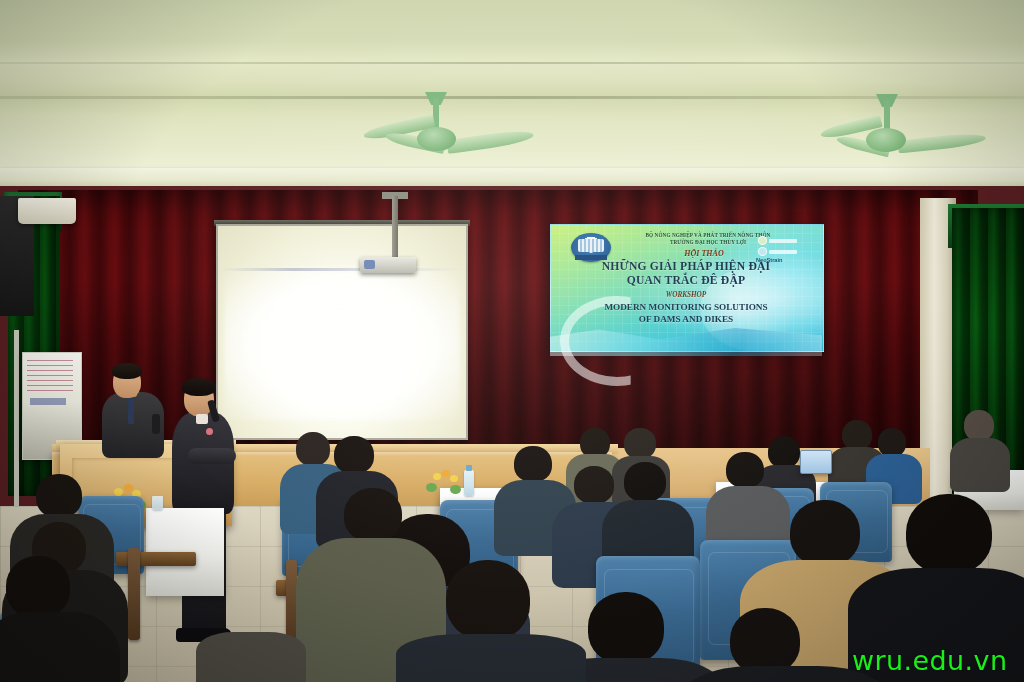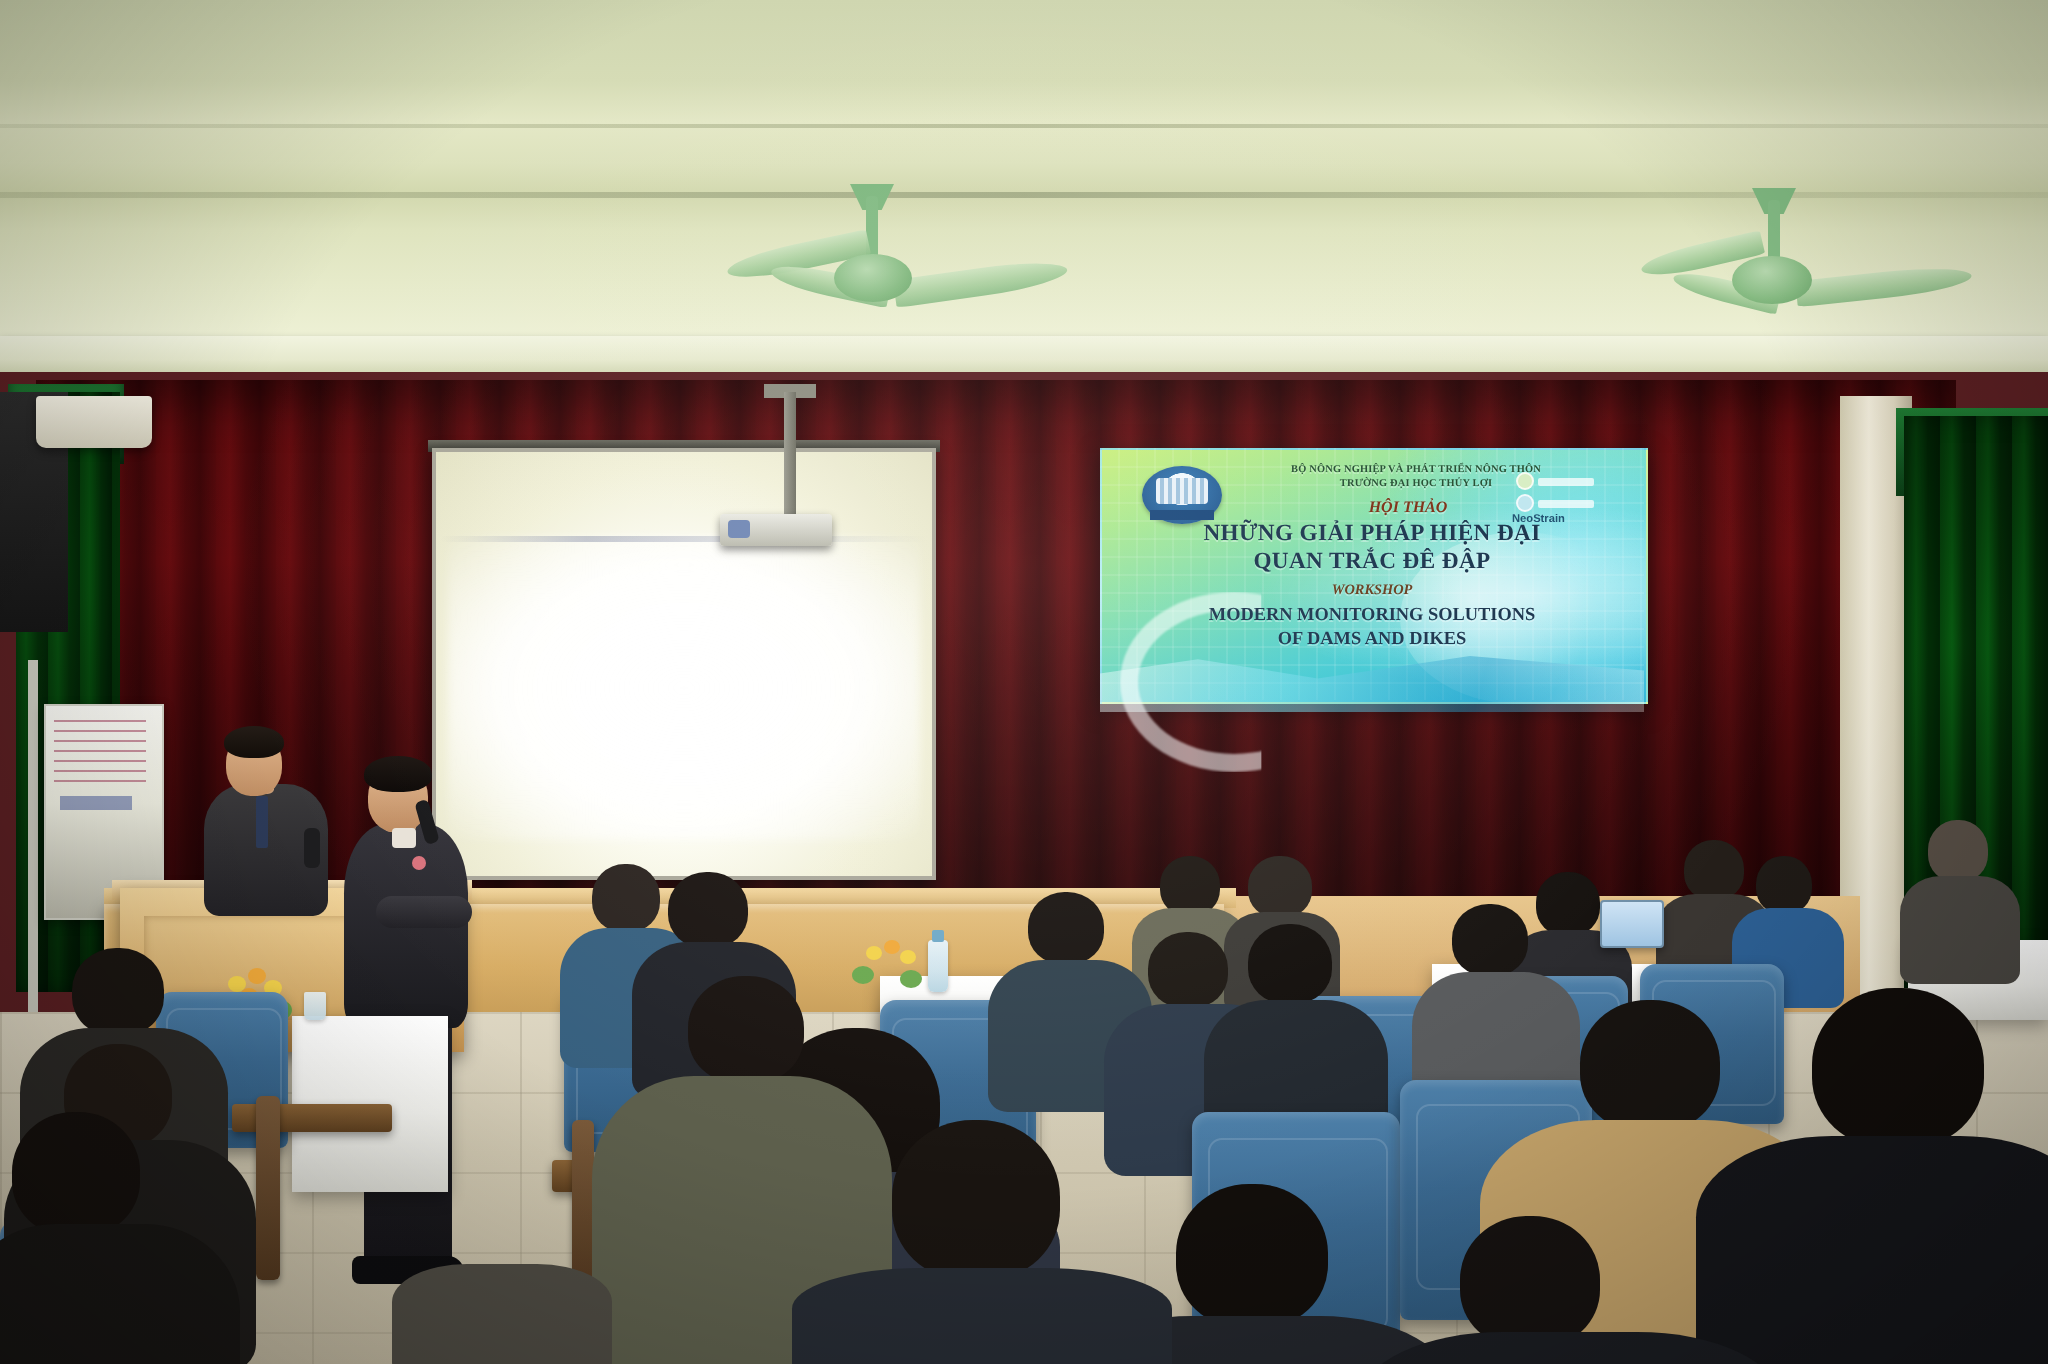--- a/index.html
+++ b/index.html
@@ -700,14 +700,15 @@
   <div class="abs person" style="left:196px;top:632px;">
     <div class="body" style="position:absolute;left:0px;top:0px;width:110px;height:56px;background:#4e4b43;"></div>
   </div>
   <div class="abs person" style="left:416px;top:560px;">
     <div class="head" style="position:absolute;left:30px;top:0px;width:84px;height:80px;background:#191410;"></div>
     <div class="body" style="position:absolute;left:-20px;top:74px;width:190px;height:60px;background:#262b33;"></div>
   </div>
 
   <div class="abs" id="grade"></div>
 
+  <div class="abs" id="watermark">wru.edu.vn</div>
 
 </div>
 
 </body></html>

